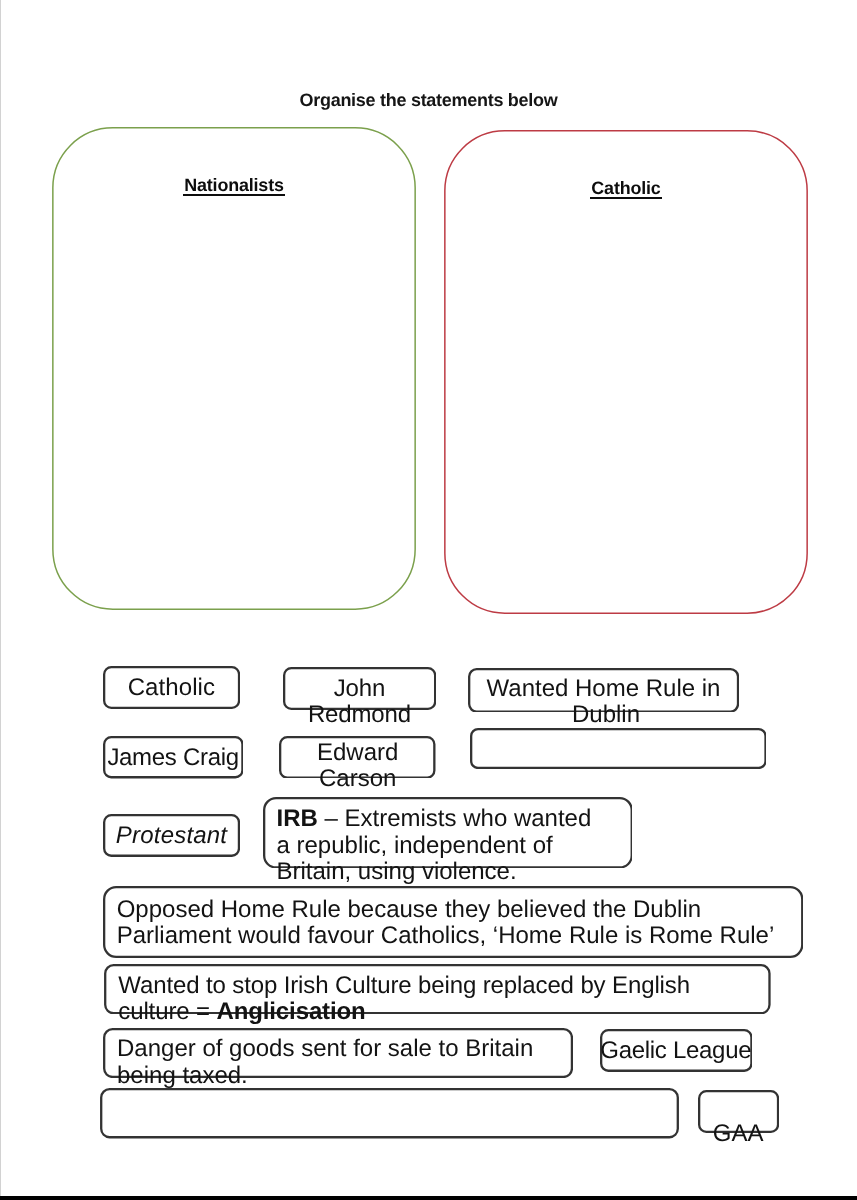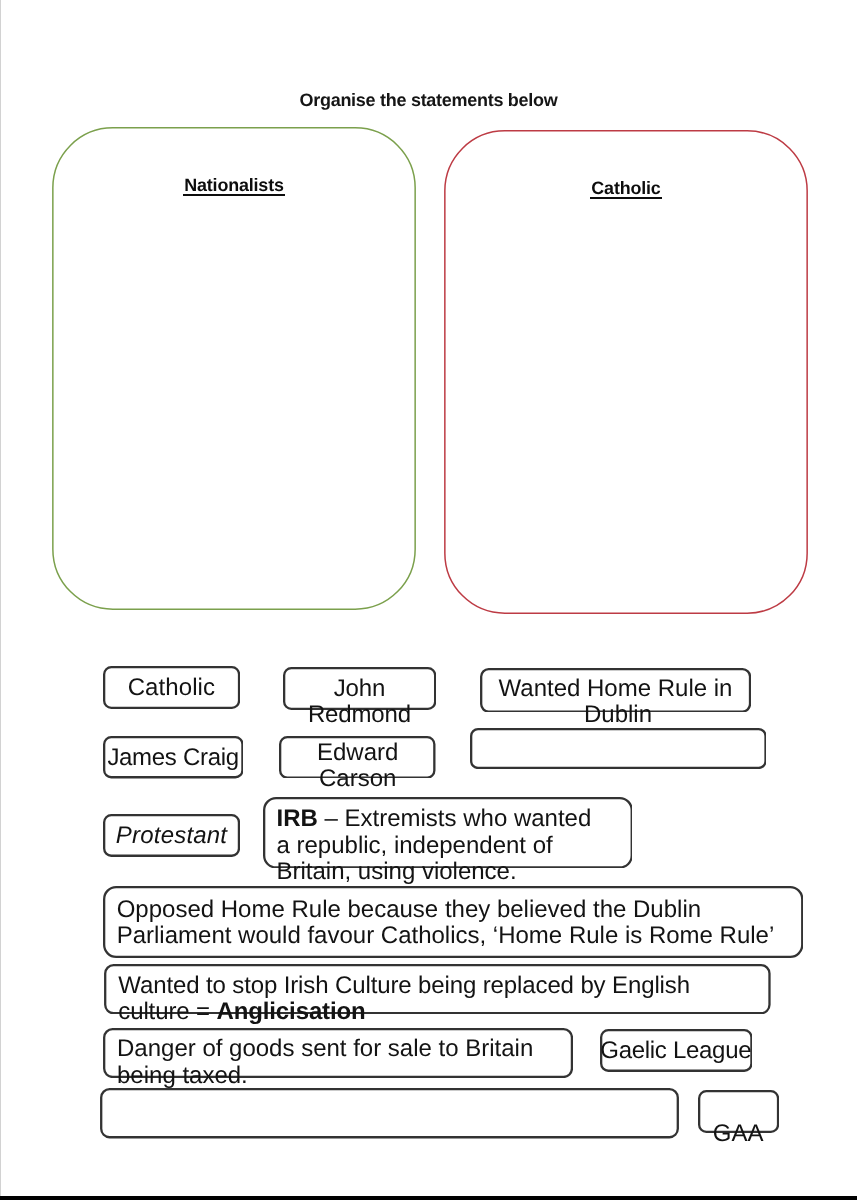--- a/index.html
+++ b/index.html
@@ -120,21 +120,21 @@
     <span class="txt" style="top:9.19px;">Catholic</span>
     </div>
 
   <div class="chip ctr" style="letter-spacing:-0.15px; left:282.80px; top:667.30px; width:153.30px; height:43.00px;">
     <svg width="153.30" height="43.00" viewBox="0 0 153.30 43.00">
         <rect x="1.15" y="1.15" width="151.00" height="40.70" rx="7.17" ry="7.17" fill="#fff" stroke="#333333" stroke-width="2.3"></rect>
       </svg>
     <span class="txt" style="top:8.79px;">John Redmond</span>
     </div>
 
-  <div class="chip ctr" style="text-indent:-5px; left:480px; top:667.60px; width:276px; height:44.70px;">
+  <div class="chip ctr" style="text-indent:-5px; left:468.00px; top:667.60px; width:276px; height:44.70px;">
     <svg width="271.20" height="44.70" viewBox="0 0 271.20 44.70">
         <rect x="1.15" y="1.15" width="268.90" height="42.40" rx="7.45" ry="7.45" fill="#fff" stroke="#333333" stroke-width="2.3"></rect>
       </svg>
     <span class="txt" style="top:8.29px;">Wanted Home Rule in Dublin</span>
     </div>
 
   <div class="chip ctr" style="letter-spacing:-0.3px; left:102.80px; top:736.20px; width:140.60px; height:42.40px;">
     <svg width="140.60" height="42.40" viewBox="0 0 140.60 42.40">
         <rect x="1.15" y="1.15" width="138.30" height="40.10" rx="7.07" ry="7.07" fill="#fff" stroke="#333333" stroke-width="2.3"></rect>
       </svg>

